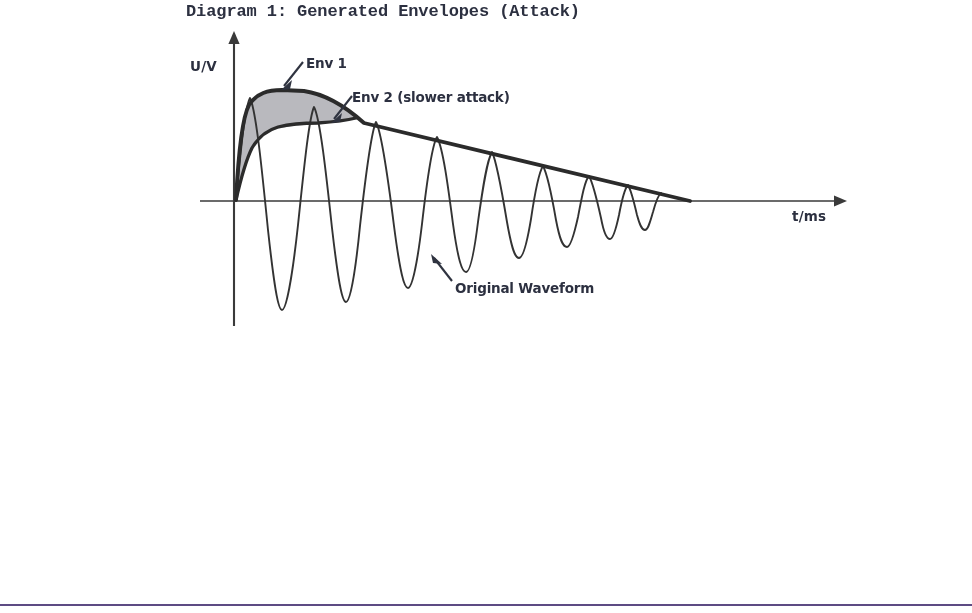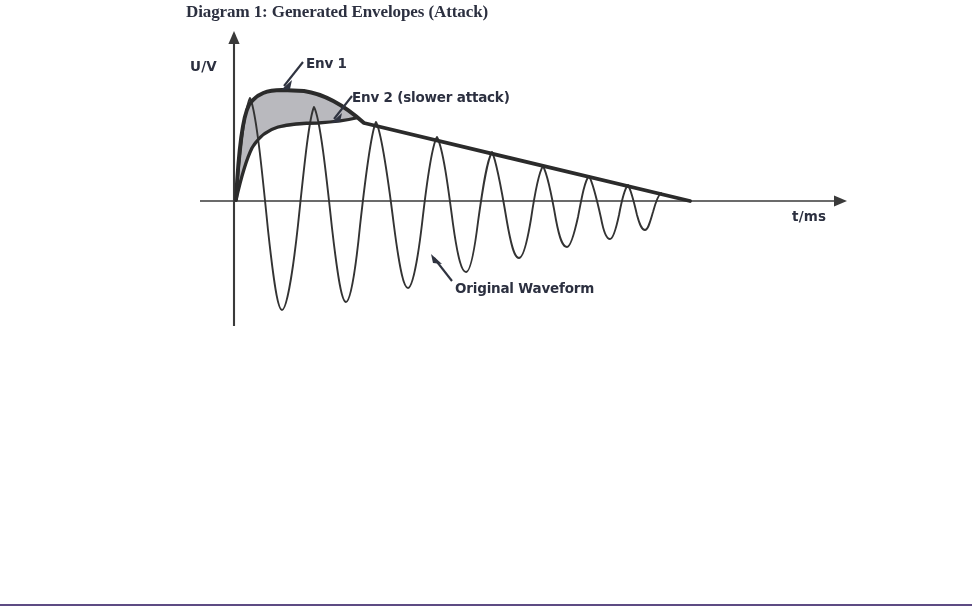--- a/index.html
+++ b/index.html
@@ -20,21 +20,21 @@
     position: absolute;
     left: 0; top: 0;
     width: 972px;
     height: 613px;
     background: #ffffff;
   }
   #figure-title {
     position: absolute;
     left: 186px;
     top: 2px;
-    font-family: Liberation Serif, serif;
+    font-family: Liberation Mono, monospace;
     font-weight: bold;
     font-size: 17px;
     letter-spacing: -0.1px;
     color: #2c3040;
     white-space: nowrap;
   }
   #plot-svg {
     position: absolute;
     left: 0;
     top: 0;

